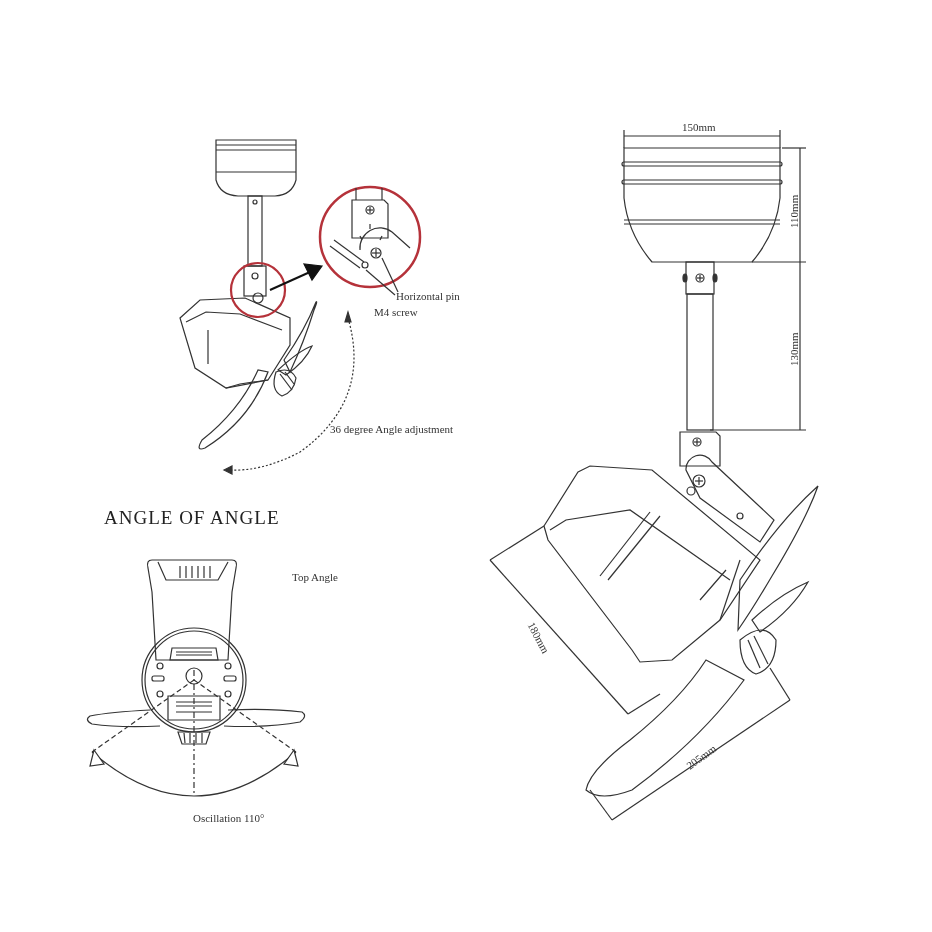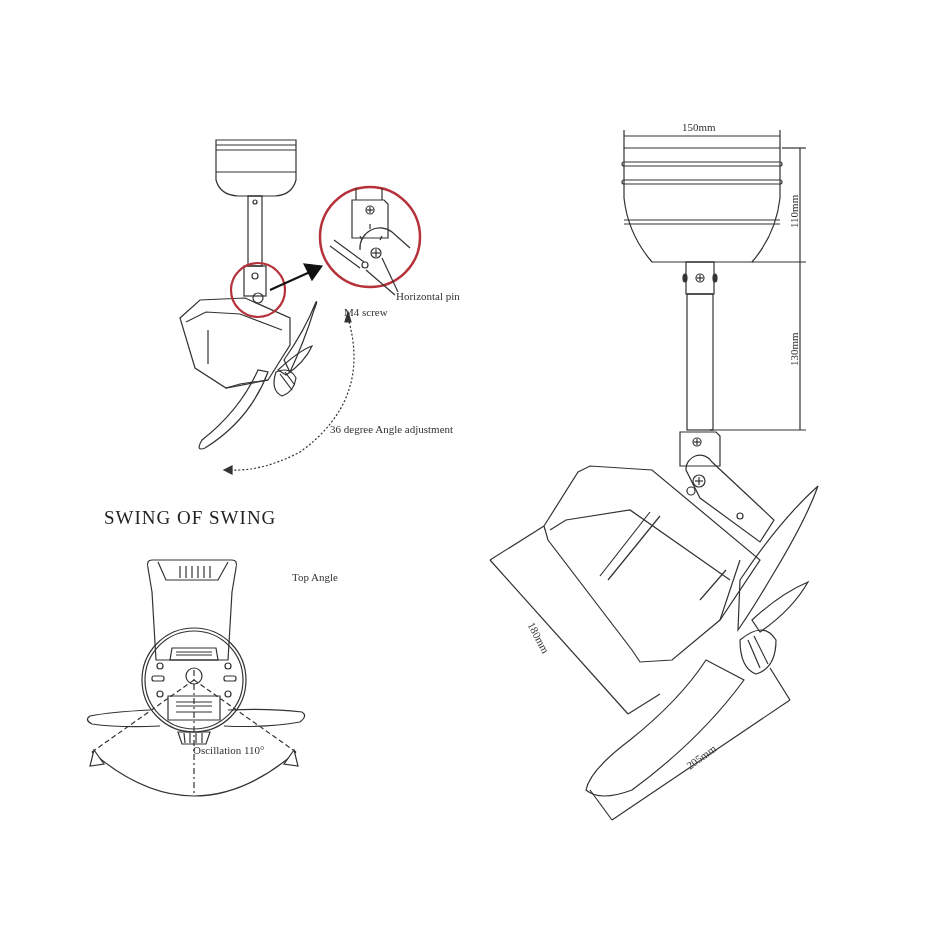--- a/index.html
+++ b/index.html
@@ -175,25 +175,25 @@
     <line x1="490" y1="560" x2="628" y2="714"></line>
     <line x1="628" y1="714" x2="660" y2="694"></line>
 
     <line x1="590" y1="790" x2="612" y2="820"></line>
     <line x1="612" y1="820" x2="790" y2="700"></line>
     <line x1="790" y1="700" x2="770" y2="668"></line>
   </g>
 </svg>
 
 <div class="lbl small" style="left:396px;top:290px;">Horizontal pin</div>
-<div class="lbl small" style="left:344px;top:306px;">M4 screw</div>
+<div class="lbl small" style="left:374px;top:306px;">M4 screw</div>
 <div class="lbl small" style="left:330px;top:423px;">36 degree Angle adjustment</div>
 
-<div class="lbl title" style="left:104px;top:507px;">SWING OF SWING</div>
+<div class="lbl title" style="left:104px;top:507px;">ANGLE OF ANGLE</div>
 
 <div class="lbl small" style="left:292px;top:571px;">Top Angle</div>
-<div class="lbl small" style="left:156px;top:744px;padding-left:37px;">Oscillation 110°</div>
+<div class="lbl small" style="left:156px;top:812px;padding-left:37px;">Oscillation 110°</div>
 
 <div class="lbl dim" style="left:682px;top:121px;">150mm</div>
 <div class="lbl dim rot90" style="left:788px;top:228px;">110mm</div>
 <div class="lbl dim rot90" style="left:788px;top:366px;">130mm</div>
 <div class="lbl dim" style="left:536px;top:620px;transform:rotate(62deg);transform-origin:left top;">180mm</div>
 <div class="lbl dim" style="left:684px;top:762px;transform:rotate(-36deg);transform-origin:left top;">205mm</div>
 
 </body></html>

